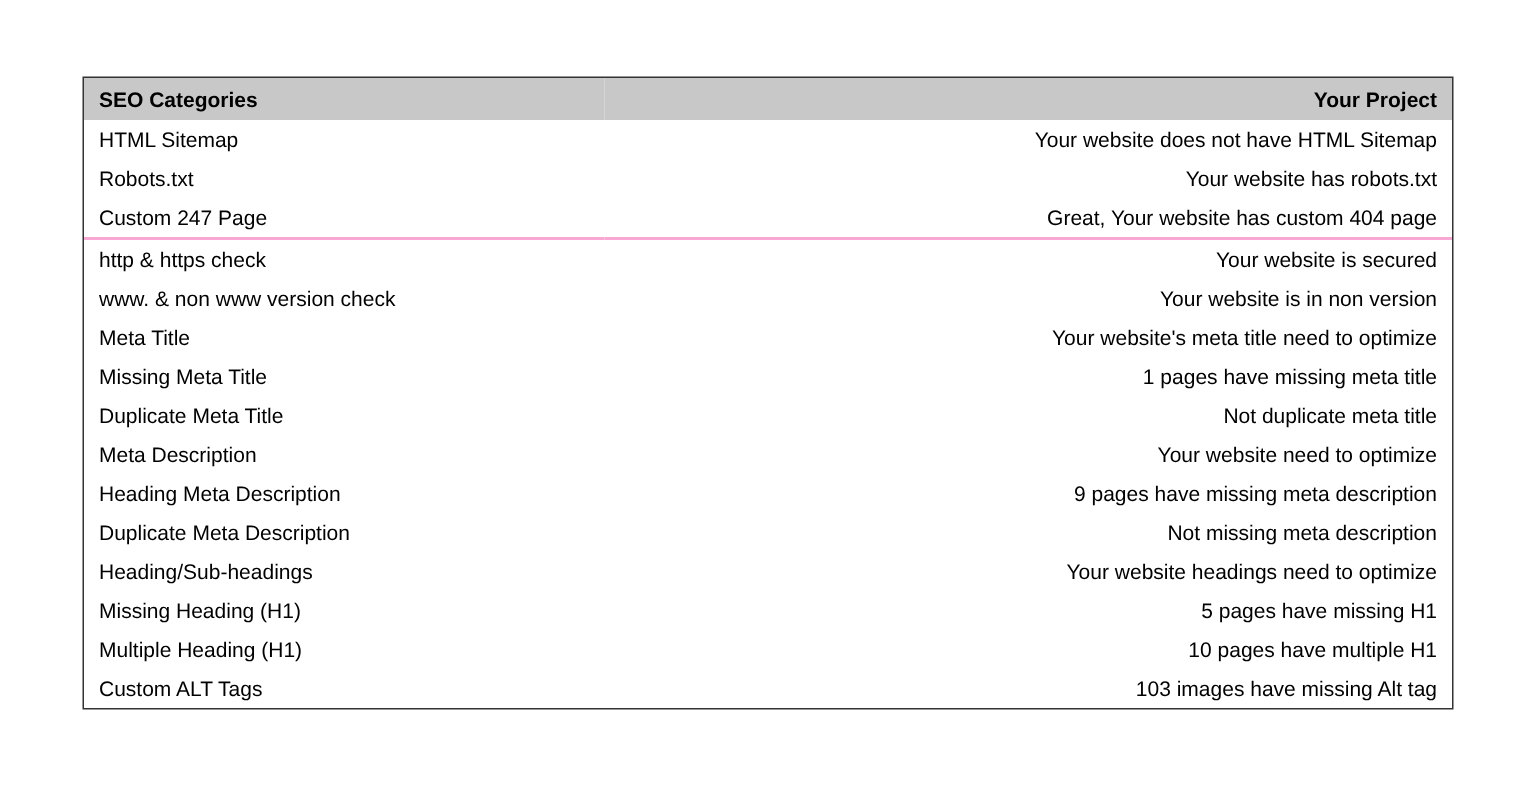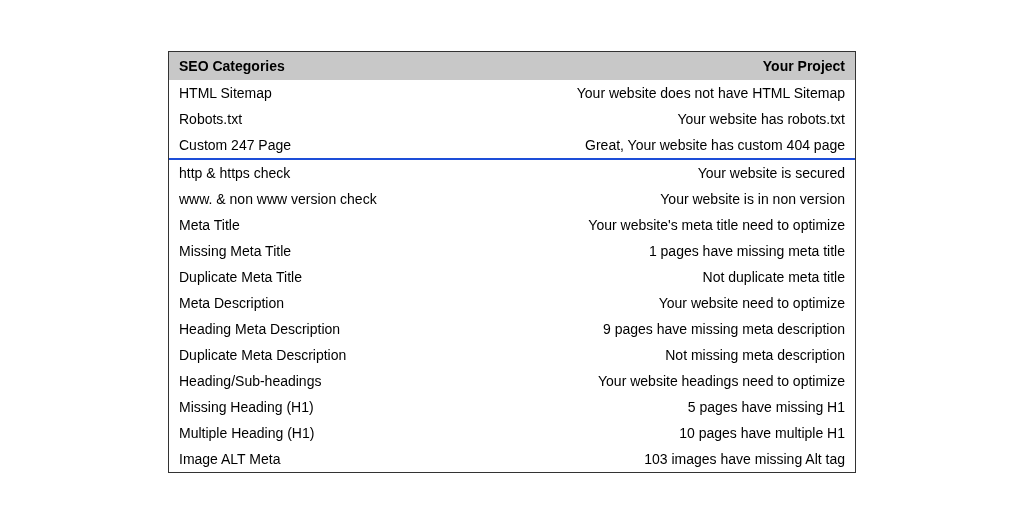--- a/index.html
+++ b/index.html
@@ -13,21 +13,21 @@
       font-size: 14px;
       background: #fff;
       display: flex;
       justify-content: center;
       align-items: center;
       width: 1024px;
       min-height: 524px;
     }
 
     .table-container {
-      width: 688px;
+      width: 914px;
       border: 1.5px solid #333;
     }
 
     table {
       width: 100%;
       border-collapse: collapse;
     }
 
     thead tr {
       background-color: #c8c8c8;
@@ -43,21 +43,21 @@
     tbody tr {
       border: none;
     }
 
     tbody td {
       padding: 5px 10px;
       vertical-align: top;
     }
 
     .section-divider td {
-      border-top: 2px solid #1d4ed8;
+      border-top: 2px solid #f9a8d4;
     }
 
     .col-category {
       width: 38%;
     }
 
     .col-project {
       width: 62%;
       text-align: right;
     }
@@ -124,18 +124,18 @@
         </tr>
         <tr>
           <td class="col-category">Missing Heading (H1)</td>
           <td class="col-project">5 pages have missing H1</td>
         </tr>
         <tr>
           <td class="col-category">Multiple Heading (H1)</td>
           <td class="col-project">10 pages have multiple H1</td>
         </tr>
         <tr>
-          <td class="col-category">Image ALT Meta</td>
+          <td class="col-category">Custom ALT Tags</td>
           <td class="col-project">103 images have missing Alt tag</td>
         </tr>
       </tbody>
   </table>
 </div>
 
 </body></html>

